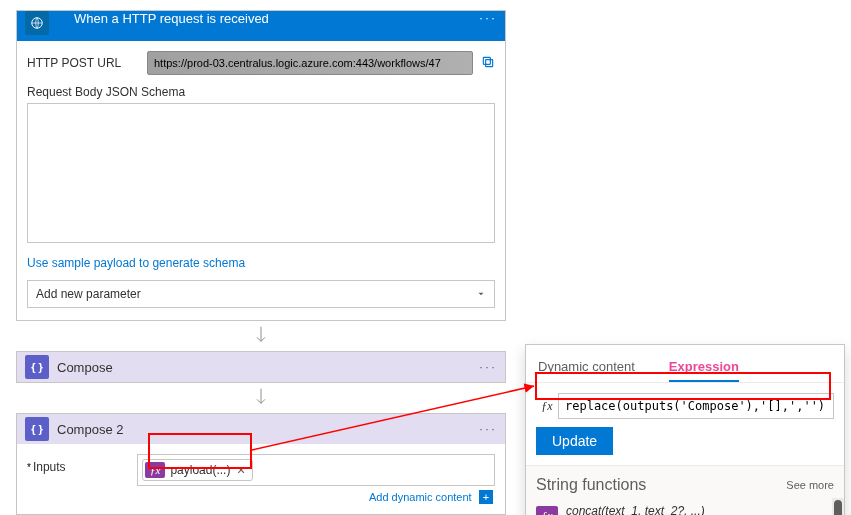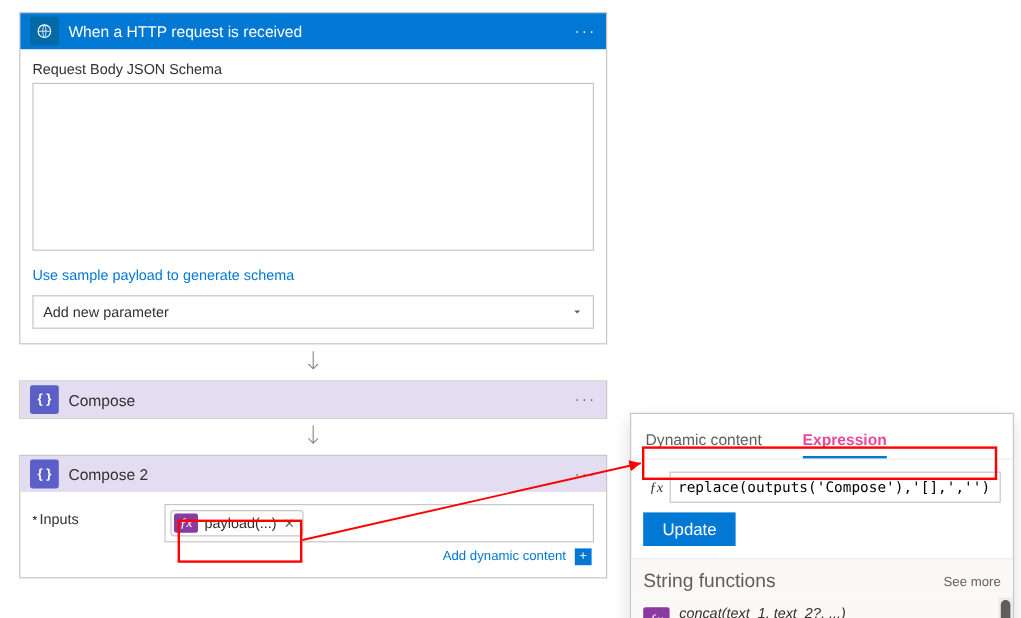--- a/index.html
+++ b/index.html
@@ -2,21 +2,21 @@
 <html><head>
 <meta charset="utf-8">
 <style>
   * { box-sizing: border-box; margin: 0; padding: 0; font-family: "Segoe UI", Arial, sans-serif; }
   body { background: #fff; font-size: 12px; color: #323130; width: 851px; height: 515px; position: relative; }
 
   .col-left { position: absolute; left: 16px; top: 10px; width: 490px; }
 
   .card { border: 1px solid #c8c6c4; background: #fff; }
 
-  .trigger-header { background: #0078d4; color: #fff; display: flex; align-items: center; height: 30px; padding: 0 8px; }
+  .trigger-header { background: #0078d4; color: #fff; display: flex; height: 30px; padding: 0 8px; gap: 17px; }
   .trigger-header .icon-box { width: 24px; height: 24px; background: #036aa7; border-radius: 2px; display:flex; align-items:center; justify-content:center; margin-right: 8px; }
   .trigger-header .icon-box svg { fill: #fff; width: 14px; height: 14px; }
   .trigger-header .title { flex: 1; font-size: 13px; }
   .trigger-header .dots { color: #fff; letter-spacing: 2px; cursor: pointer; }
 
   .trigger-body { padding: 10px 10px 12px 10px; }
   .form-row { display: flex; align-items: center; margin-bottom: 10px; }
   .form-label { width: 120px; font-size: 12px; color: #323130; }
   .url-box { flex:1; display:flex; align-items:center; }
   .url-input { flex:1; background: linear-gradient(90deg,#a0a0a0,#b0b0b0); color:#000; padding: 5px 6px; font-size: 11px; border: 1px solid #8a8886; border-radius:2px; overflow:hidden; white-space:nowrap; }
@@ -84,20 +84,32 @@
       <div class="icon-box">
         <svg viewBox="0 0 24 24">
             <circle cx="12" cy="12" r="9" fill="none" stroke="#fff" stroke-width="1.6"></circle>
             <path d="M3 12h18M12 3c3 3 3 15 0 18M12 3c-3 3-3 15 0 18" stroke="#fff" stroke-width="1.2" fill="none"></path>
           </svg>
       </div>
       <div class="title">When a HTTP request is received</div>
       <div class="dots">···</div>
     </div>
     <div class="trigger-body">
+      <div class="form-row">
+        <div class="form-label">HTTP POST URL</div>
+        <div class="url-box">
+          <div class="url-input">https://prod-03.centralus.logic.azure.com:443/workflows/47</div>
+          <span class="copy-btn">
+            <svg width="14" height="14" viewBox="0 0 24 24" fill="none" stroke="#0078d4" stroke-width="2">
+                <rect x="8" y="8" width="12" height="12" rx="1"></rect>
+                <rect x="4" y="4" width="12" height="12" rx="1"></rect>
+              </svg>
+          </span>
+        </div>
+      </div>
       <label class="schema-label">Request Body JSON Schema</label>
       <textarea class="schema-box" value="" style=""></textarea>
       <a class="sample-link">Use sample payload to generate schema</a>
       <div class="add-param-row">
         <div class="add-param">
           <span>Add new parameter</span>
           <svg viewBox="0 0 24 24">
               <path d="M6 9l6 6 6-6"></path>
             </svg>
         </div>

